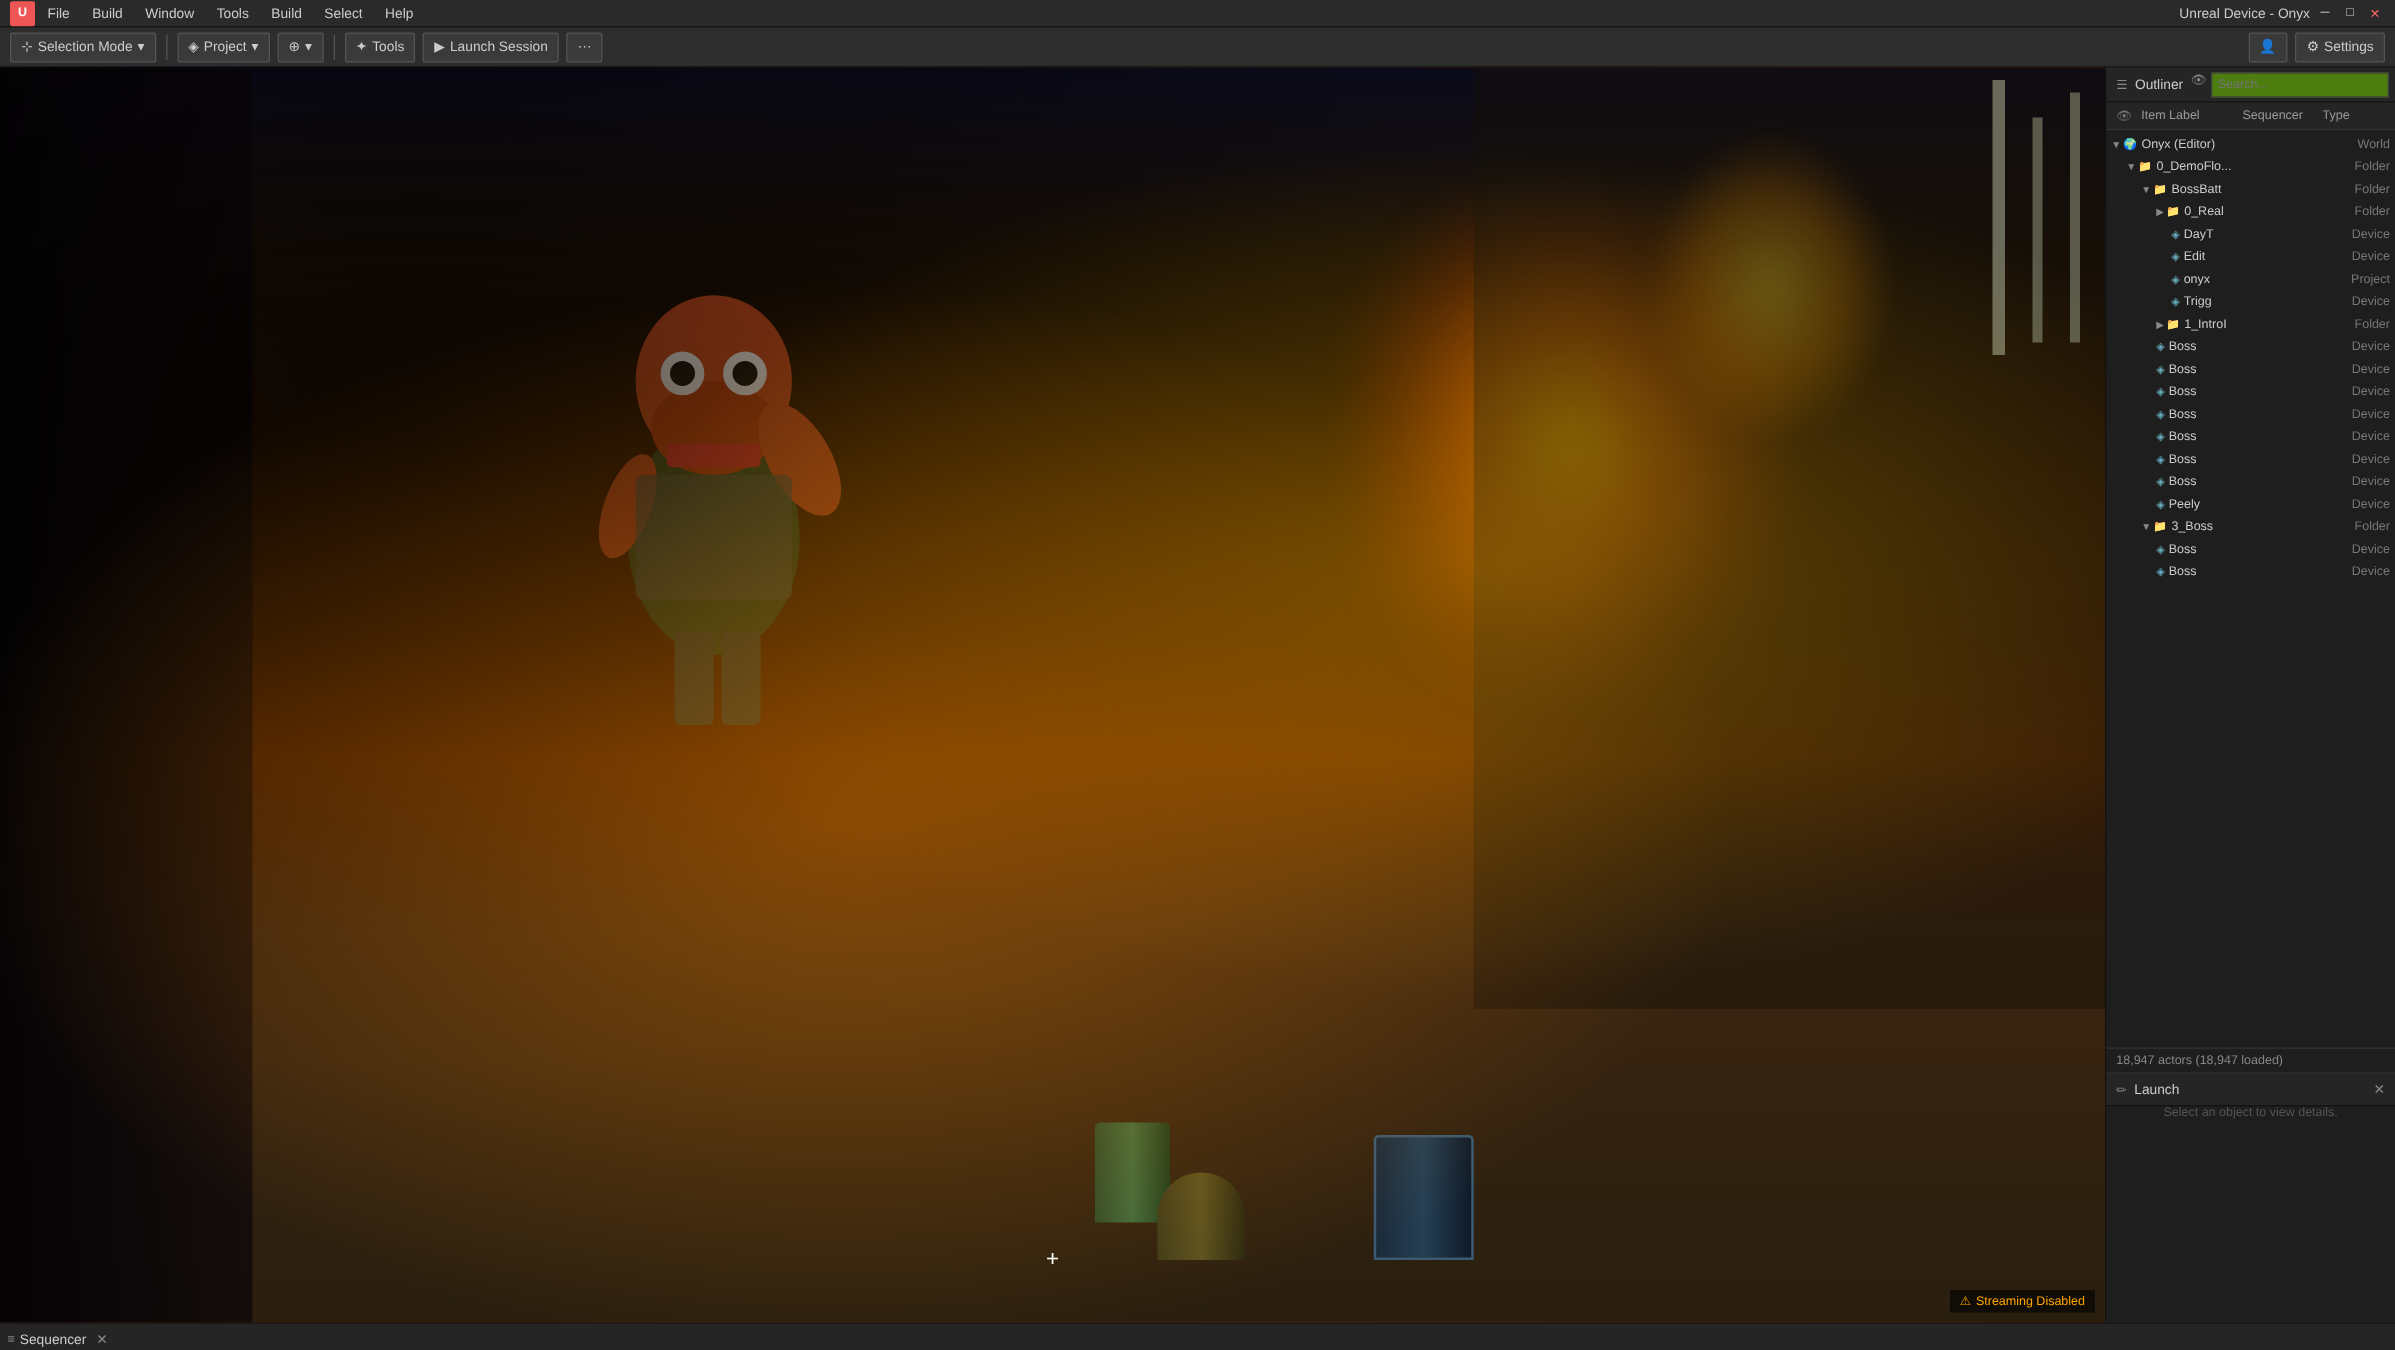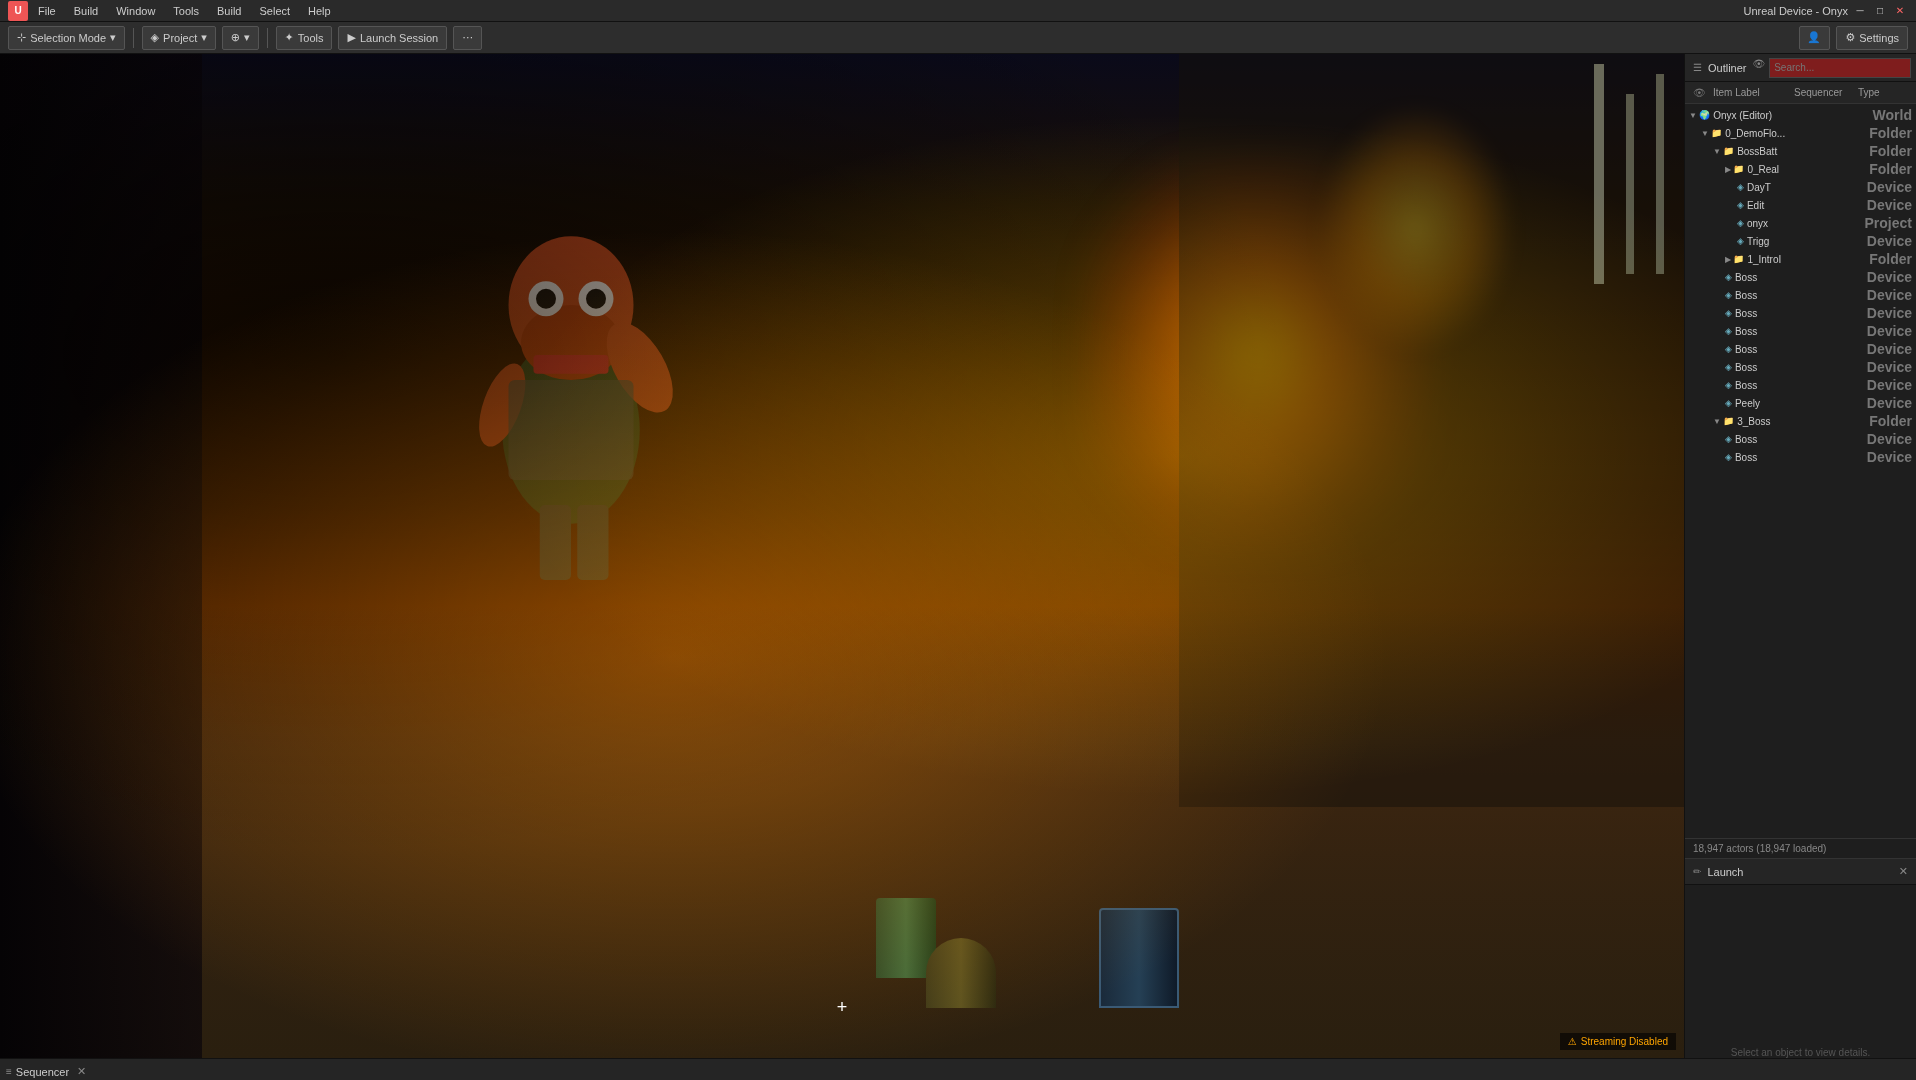--- a/index.html
+++ b/index.html
@@ -134,21 +134,21 @@
       background: #252525;
       display: flex;
       align-items: center;
       padding: 0 8px;
       gap: 6px;
       border-bottom: 1px solid #111;
     }
     #outliner-search {
       flex: 1;
       height: 20px;
-      background: #7f1d1d;
+      background: #4d7c0f;
       border: 1px solid #444;
       color: #ccc;
       padding: 0 4px;
       font-size: 10px;
     }
     #outliner-tree {
       flex: 1;
       overflow-y: auto;
       padding: 2px 0;
     }
@@ -158,21 +158,21 @@
       align-items: center;
       padding: 0 4px;
       cursor: pointer;
       font-size: 10px;
       color: #ccc;
     }
     .tree-indent { display: inline-block; }
     .tree-arrow { color: #888; margin-right: 2px; font-size: 8px; }
     .tree-icon { color: #6ab; margin-right: 3px; font-size: 9px; }
     .tree-folder-icon { color: #e8c060; margin-right: 3px; font-size: 9px; }
-    .tree-type { margin-left: auto; font-size: 14px; color: #777; font-weight: bold; }
+    .tree-type { margin-left: auto; font-size: 10px; color: #777; }
     #actor-count {
       padding: 4px 8px;
       font-size: 10px;
       color: #888;
       border-top: 1px solid #333;
     }
 
     
     #details-panel {
       height: 200px;
@@ -186,21 +186,21 @@
       background: #252525;
       display: flex;
       align-items: center;
       padding: 0 8px;
       gap: 6px;
       border-bottom: 1px solid #111;
     }
     #details-content {
       flex: 1;
       display: flex;
-      align-items: flex-end;
+      align-items: flex-start;
       justify-content: center;
       color: #555;
       font-size: 10px;
     }
 
     
     #sequencer-panel {
       height: 260px;
       background: #1e1e1e;
       border-top: 1px solid #111;

